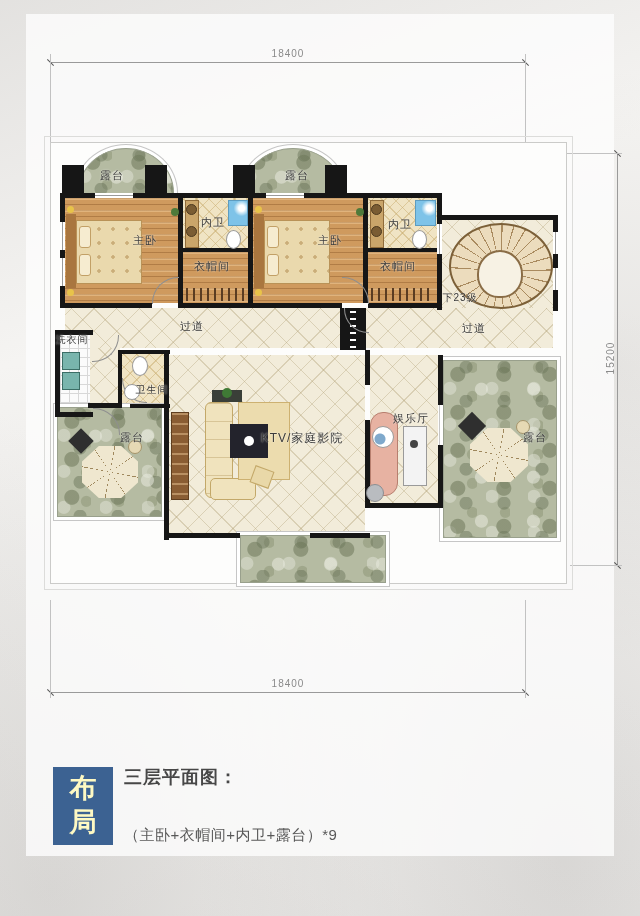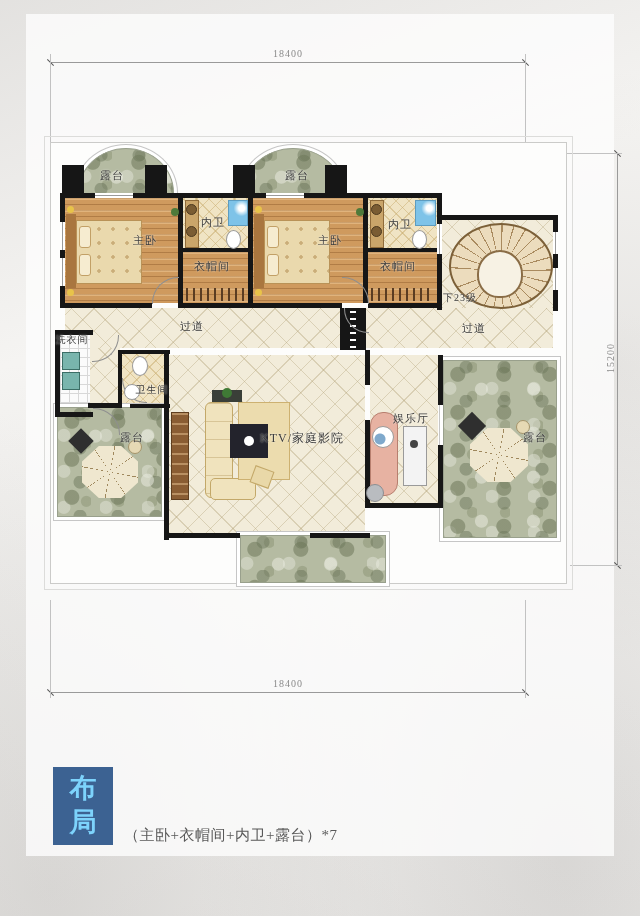--- a/index.html
+++ b/index.html
@@ -1,17 +1,17 @@
 <!DOCTYPE html>
 <html><head>
 <meta charset="utf-8">
 <style>
   html,body{margin:0;padding:0;}
   .page{position:relative;width:640px;height:916px;overflow:hidden;
-    font-family:Liberation Serif, serif;
+    font-family:Liberation Sans, sans-serif;
     background:
       linear-gradient(160deg, rgba(198,196,194,.38), rgba(255,255,255,0) 32%),
       linear-gradient(24deg, rgba(203,201,199,.32), rgba(255,255,255,0) 42%),
       radial-gradient(ellipse at 88% 94%, rgba(192,190,188,.5), rgba(255,255,255,0) 46%),
       radial-gradient(ellipse at 8% 97%, rgba(197,195,192,.5), rgba(255,255,255,0) 42%),
       radial-gradient(ellipse at 96% 40%, rgba(205,203,200,.35), rgba(255,255,255,0) 38%),
       #f5f4f2;}
   .abs{position:absolute;}
   .panel{position:absolute;left:26px;top:14px;width:588px;height:842px;background:rgba(253,253,252,.82);}
   
@@ -45,21 +45,21 @@
   .extline{position:absolute;background:#c2c2c2;}
   .arc{position:absolute;border:0 solid #8f8f8f;}
   .win{position:absolute;background:#fff;}
   .winline{position:absolute;background:#9a9a9a;}
   .octa{position:absolute;clip-path:polygon(30% 0,70% 0,100% 30%,100% 70%,70% 100%,30% 100%,0 70%,0 30%);
         background:
         repeating-conic-gradient(from 10deg, rgba(150,125,80,.9) 0 1.6deg, rgba(0,0,0,0) 1.6deg 45deg),
         #efe7cf;border:0;}
   .chair{position:absolute;background:#2f2f2f;transform:rotate(45deg);}
   .dot{position:absolute;border-radius:50%;}
-  .legend-badge{position:absolute;background:#3c6292;color:#7dd3fc;display:flex;align-items:center;justify-content:center;}
+  .legend-badge{position:absolute;background:#3c6292;color:#fef9c3;display:flex;align-items:center;justify-content:center;}
   .badge-txt{width:32px;font-size:27px;font-weight:bold;line-height:1.25;text-align:center;word-break:break-all;}
   .legend-title{position:absolute;font-size:18px;font-weight:600;color:#474747;letter-spacing:1px;}
   .legend-line{position:absolute;font-size:15px;color:#585858;letter-spacing:0.5px;}
   .stairfan{position:absolute;border-radius:50%;border:2px solid #7c6038;
      background:repeating-conic-gradient(from -100deg at 50% 56%, #ecdcbd 0 13deg, #a98a5e 13deg 14.6deg);}
   .stairhole{position:absolute;background:#f7f2e4;border:2px solid #8a6d46;border-radius:50% 50% 46% 46%;}
   .accordion{position:absolute;background:repeating-linear-gradient(0deg,#fff 0 2px,transparent 2px 7px);}
   .hangers{position:absolute;background:repeating-linear-gradient(90deg,#5a3c22 0 2px,transparent 2px 7px);}
 </style>
 </head>
@@ -245,14 +245,15 @@
   <div class="lbl" style="left:72px;top:340px;font-size:10px;">洗衣间</div>
   <div class="lbl" style="left:152px;top:390px;font-size:10px;">卫生间</div>
   <div class="lbl" style="left:132px;top:437px;">露台</div>
   <div class="lbl" style="left:302px;top:438px;font-size:12px;">KTV/家庭影院</div>
   <div class="lbl" style="left:411px;top:418px;">娱乐厅</div>
   <div class="lbl" style="left:535px;top:437px;">露台</div>
 
   <div class="legend-badge" style="left:53px;top:767px;width:60px;height:78px;">
     <div class="badge-txt">布局</div>
   </div>
-  <div class="legend-line" style="left:124px;top:826px;">（主卧+衣帽间+内卫+露台）*7</div>
+  <div class="legend-title" style="left:124px;top:765px;">三层平面图：</div>
+  <div class="legend-line" style="left:124px;top:826px;">（主卧+衣帽间+内卫+露台）*9</div>
 </div>
 
 </body></html>

